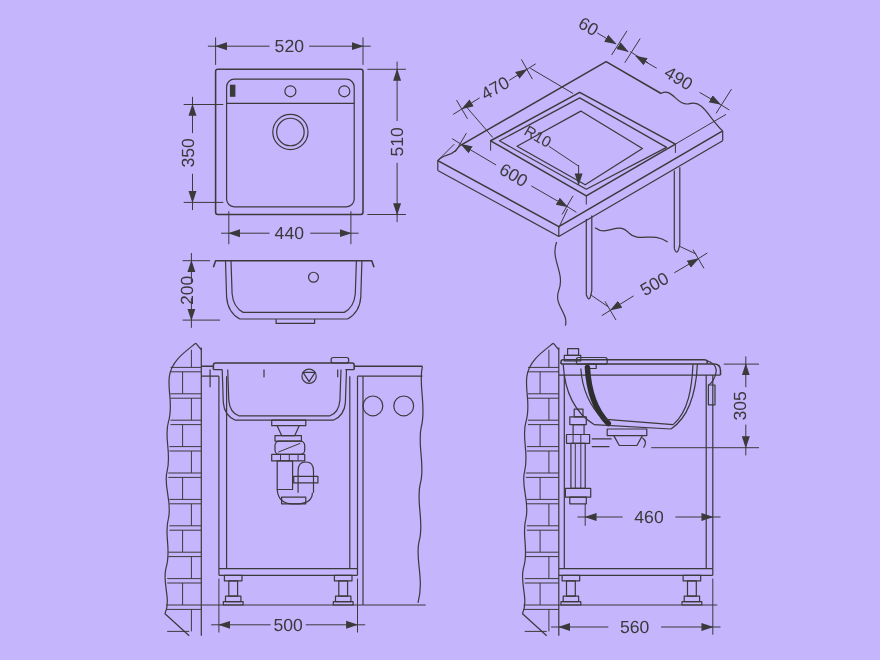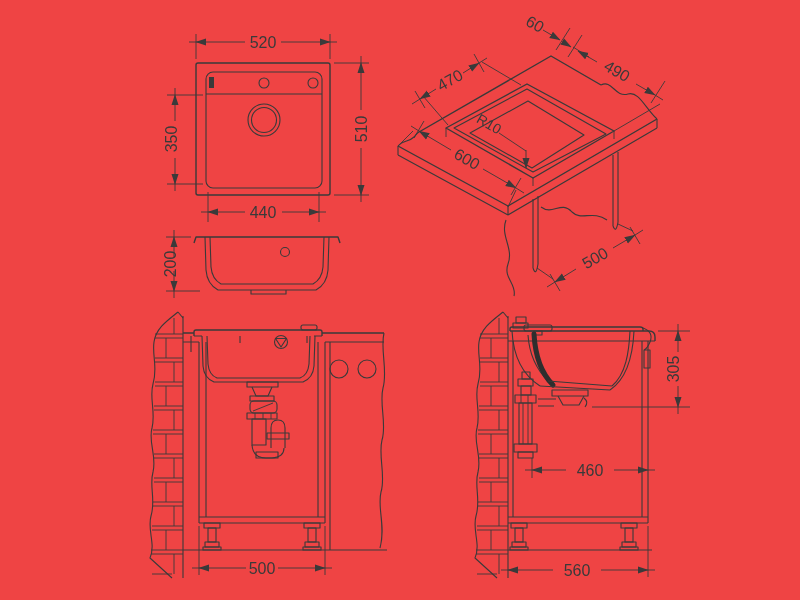--- a/index.html
+++ b/index.html
@@ -1,16 +1,16 @@
 <!DOCTYPE html>
 <html><head>
 <meta charset="utf-8">
 <style>
   html,body{margin:0;padding:0;background:#ffffff;}
-  .page{width:800px;height:600px;background:#ef4444;position:relative;overflow:hidden;
+  .page{width:800px;height:600px;background:#c4b5fd;position:relative;overflow:hidden;
         font-family:"Liberation Sans", sans-serif;}
   svg{display:block;}
   .s{stroke:#3a3a3a;fill:none;stroke-width:1.1;stroke-linecap:butt;stroke-linejoin:round;}
   .s2{stroke:#3a3a3a;fill:none;stroke-width:1.4;stroke-linejoin:round;}
   .thin{stroke:#3a3a3a;fill:none;stroke-width:0.9;}
   .fill{fill:#3a3a3a;stroke:none;}
   .pipe{stroke:#2e2e2e;fill:none;stroke-width:5;stroke-linecap:round;}
   text.dim{font-family:"Liberation Sans", sans-serif;font-size:16px;fill:#3a3a3a;}
   text.dimsm{font-family:"Liberation Sans", sans-serif;font-size:14px;fill:#3a3a3a;}
 </style>

